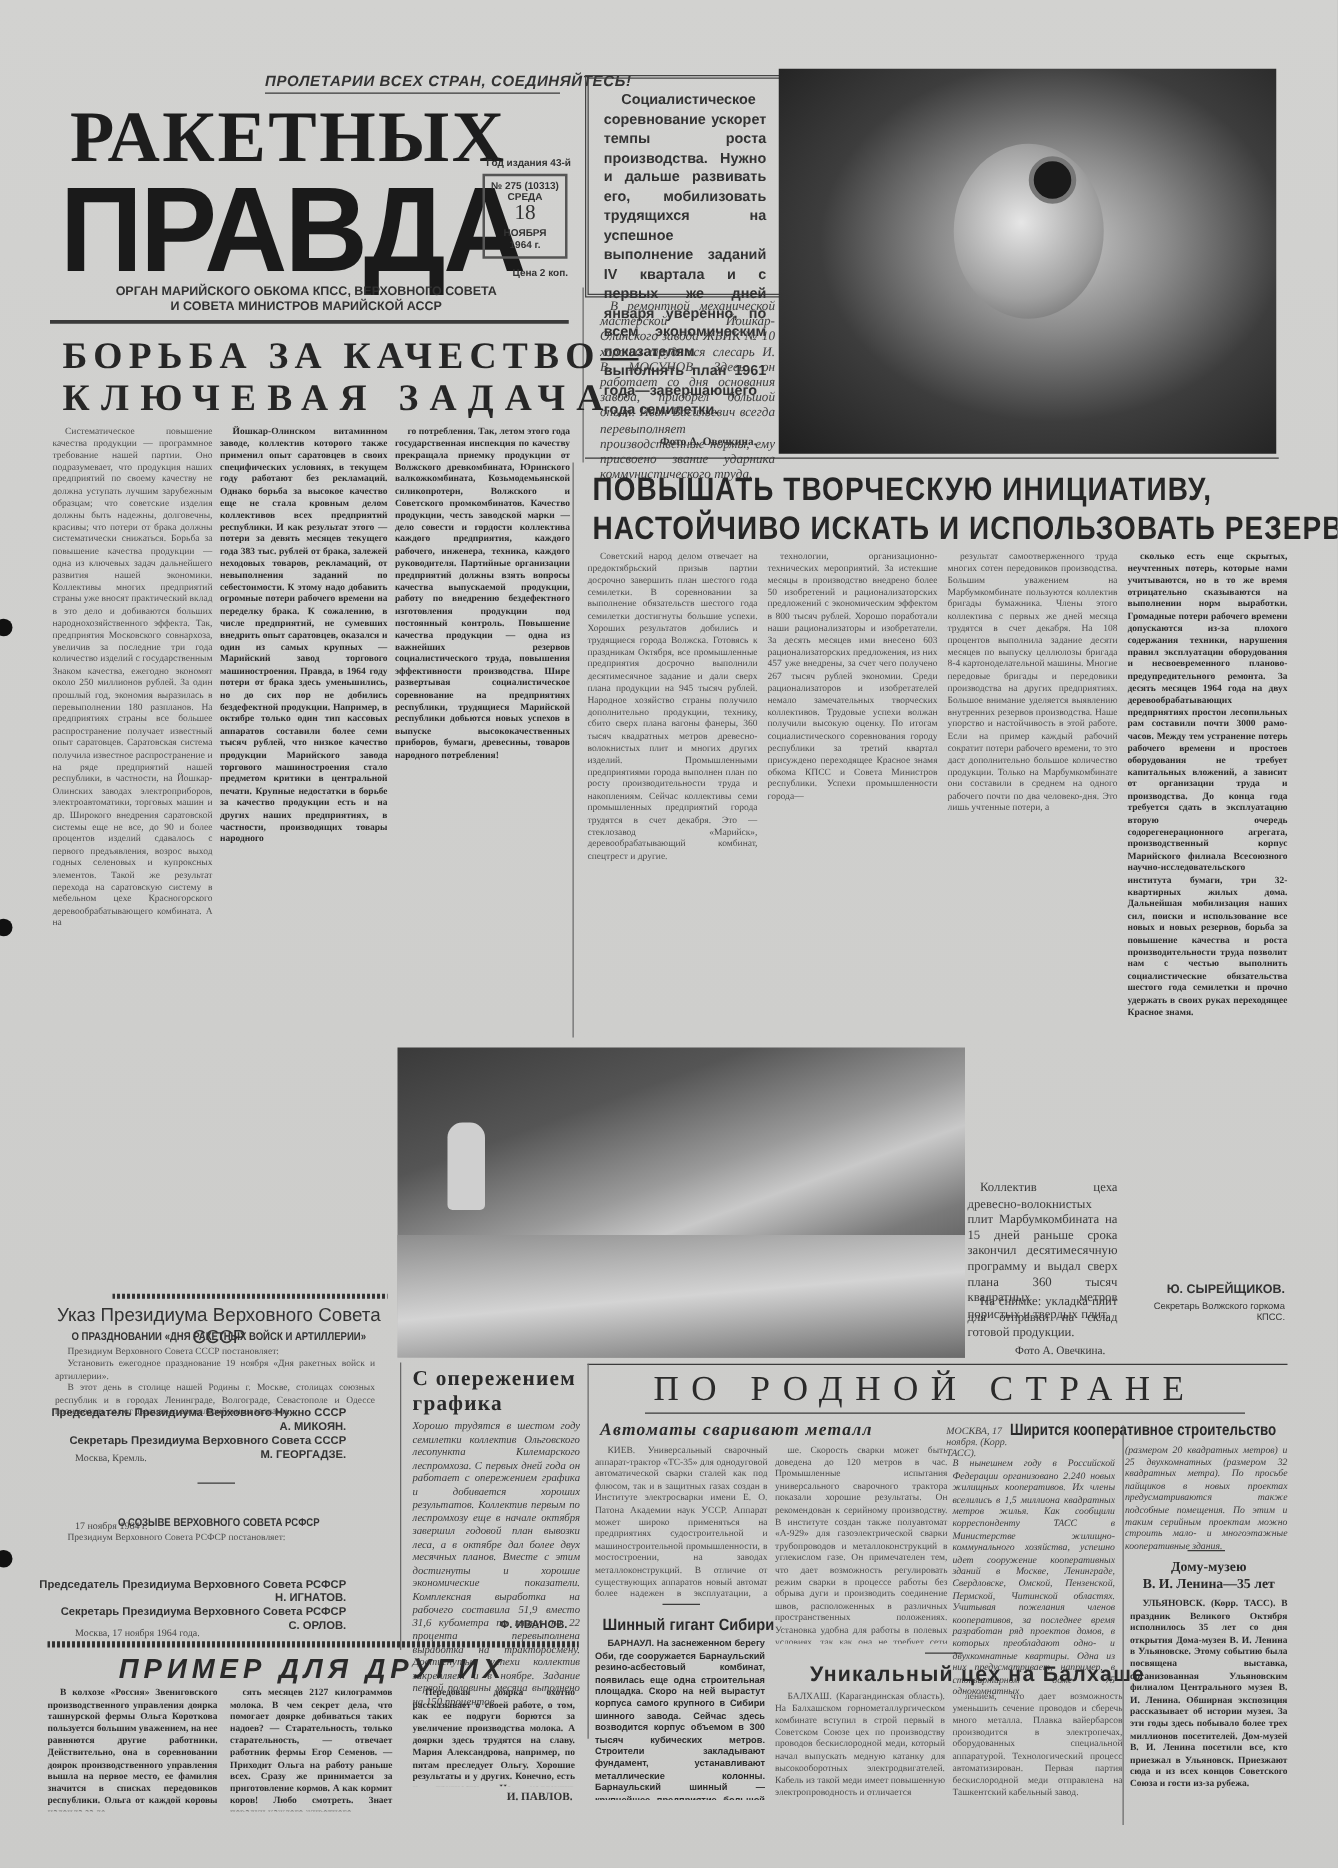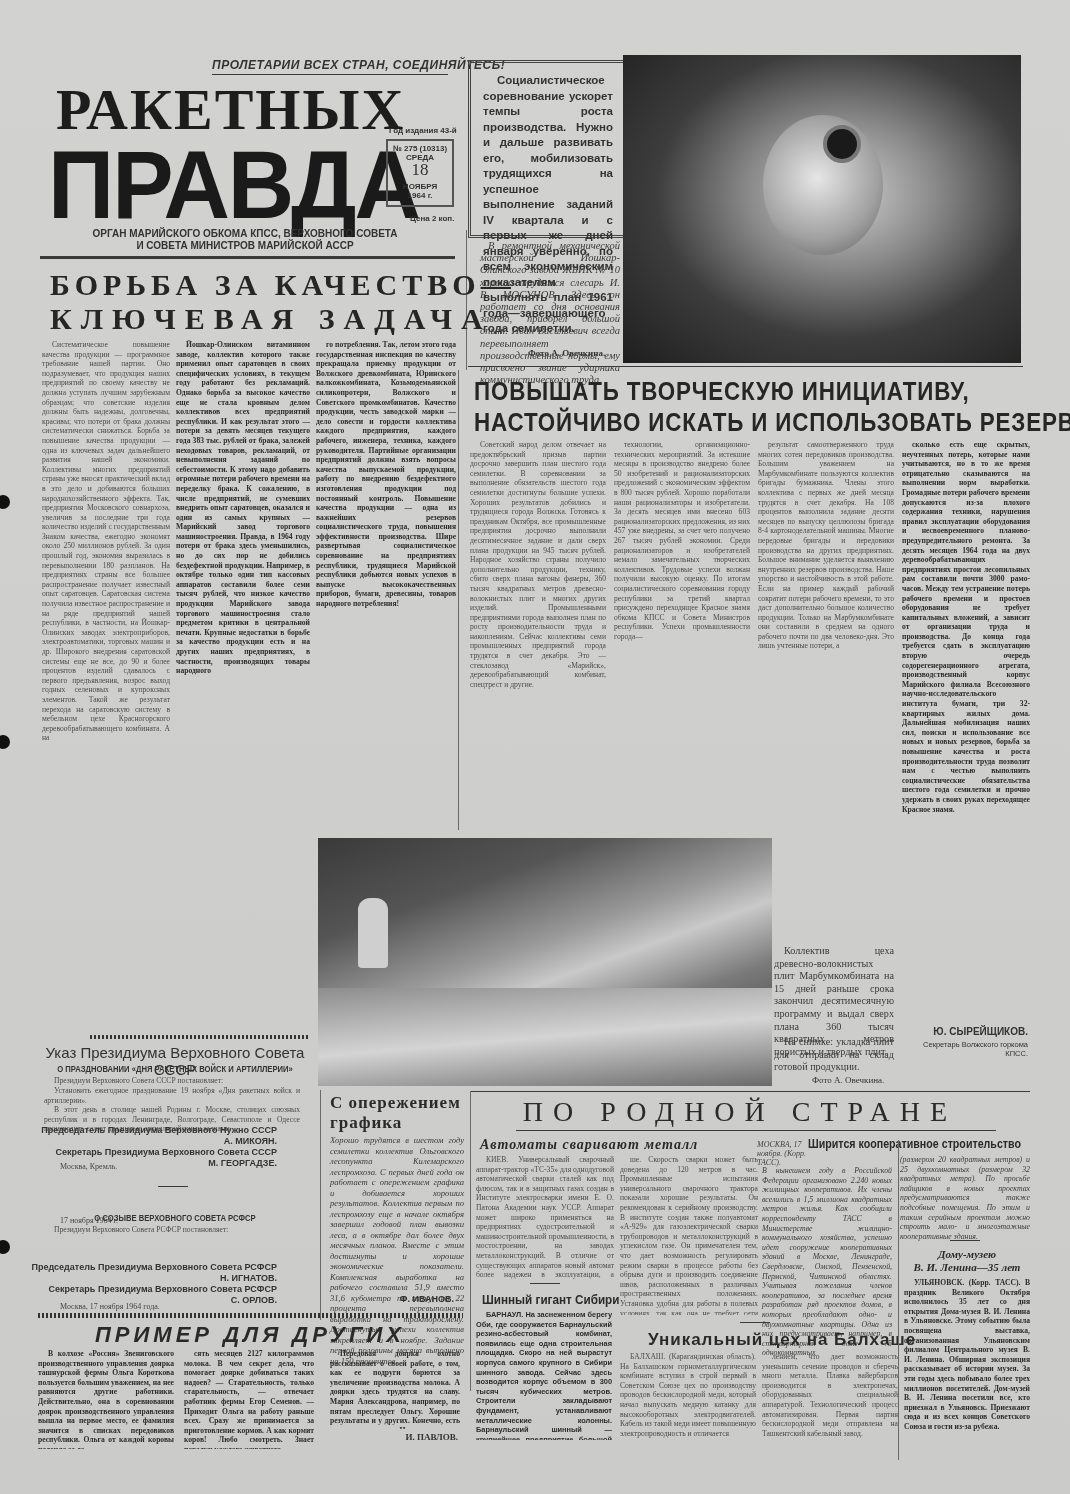--- a/index.html
+++ b/index.html
@@ -167,18 +167,18 @@
   <div class="abs sans-head" style="left:482px;top:1292px;font-size:13px;transform:scaleX(0.9);transform-origin:left top;white-space:nowrap;">Шинный гигант Сибири</div>
   <div class="abs txt bold" style="left:476px;top:1310px;width:136px;height:130px;font-family:'Liberation Sans',sans-serif;font-size:7.4px;">БАРНАУЛ. На заснеженном берегу Оби, где сооружается Барнаульский резино-асбестовый комбинат, появилась еще одна строительная площадка. Скоро на ней вырастут корпуса самого крупного в Сибири шинного завода. Сейчас здесь возводится корпус объемом в 300 тысяч кубических метров. Строители закладывают фундамент, устанавливают металлические колонны. Барнаульский шинный — крупнейшее предприятие большой химии Сибири.</div>
 
   <div class="h-rule" style="left:740px;top:1322px;width:30px;height:1px;"></div>
   <div class="abs sans-head" style="left:648px;top:1330px;font-size:17px;letter-spacing:1px;">Уникальный цех на Балхаше</div>
   <div class="abs txt" style="left:620px;top:1352px;width:136px;height:100px;">БАЛХАШ. (Карагандинская область). На Балхашском горнометаллургическом комбинате вступил в строй первый в Советском Союзе цех по производству проводов бескислородной меди, который начал выпускать медную катанку для высокооборотных электродвигателей. Кабель из такой меди имеет повышенную электропроводность и отличается</div>
   <div class="abs txt" style="left:762px;top:1352px;width:136px;height:90px;">лением, что дает возможность уменьшить сечение проводов и сберечь много металла. Плавка вайербарсов производится в электропечах, оборудованных специальной аппаратурой. Технологический процесс автоматизирован. Первая партия бескислородной меди отправлена на Ташкентский кабельный завод.</div>
 
   <div class="col-rule" style="left:898px;top:1140px;height:320px;"></div>
   <div class="h-rule" style="left:950px;top:1240px;width:30px;height:1px;"></div>
-  <div class="abs" style="left:902px;top:1248px;width:130px;text-align:center;font-family:'Liberation Serif',serif;font-weight:bold;font-size:11px;line-height:13px;color:#2a2a2a;font-style:italic;">
+  <div class="abs" style="left:902px;top:1248px;width:130px;text-align:center;font-family:'Liberation Serif',serif;font-weight:bold;font-size:11px;line-height:13px;color:#2a2a2a;">
     <div>Дому-музею</div>
     <div>В. И. Ленина—35 лет</div>
   </div>
   <div class="abs txt bold" style="left:904px;top:1278px;width:126px;height:180px;">УЛЬЯНОВСК. (Корр. ТАСС). В праздник Великого Октября исполнилось 35 лет со дня открытия Дома-музея В. И. Ленина в Ульяновске. Этому событию была посвящена выставка, организованная Ульяновским филиалом Центрального музея В. И. Ленина. Обширная экспозиция рассказывает об истории музея. За эти годы здесь побывало более трех миллионов посетителей. Дом-музей В. И. Ленина посетили все, кто приезжал в Ульяновск. Приезжают сюда и из всех концов Советского Союза и гости из-за рубежа.</div>
 </div>
 
 </body></html>

